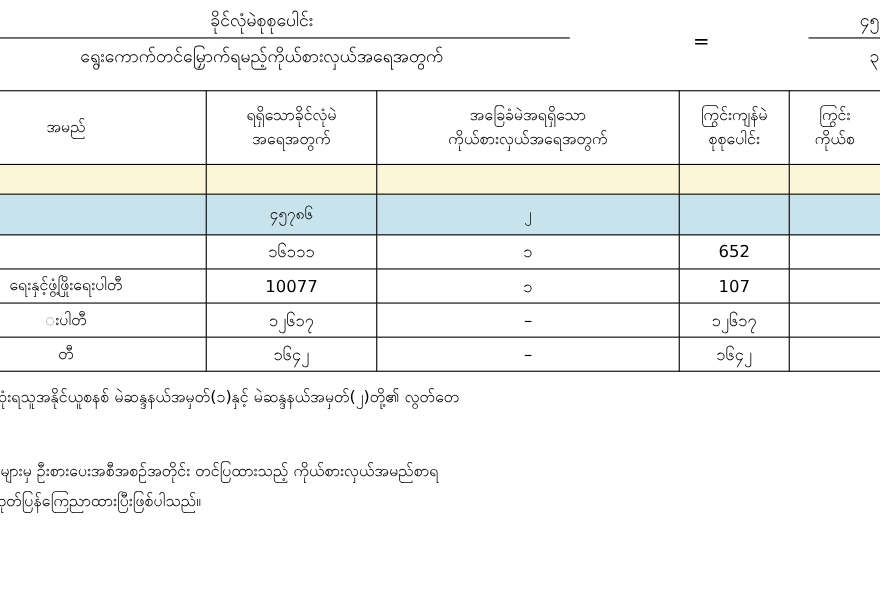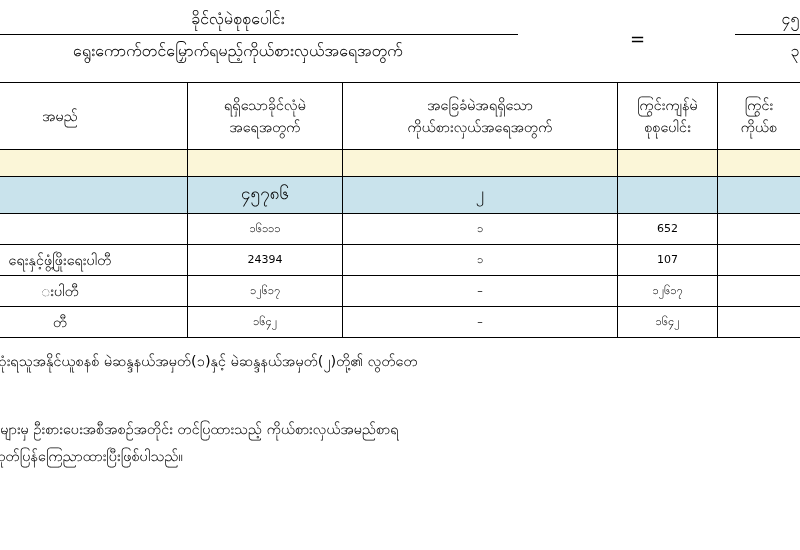--- a/index.html
+++ b/index.html
@@ -96,28 +96,28 @@
 
   td.name-cell {
     text-align: left;
     padding: 4px 6px 4px 6px;
     font-size: 14.5px;
     line-height: 22px;
     height: 30px;
     white-space: nowrap;
   }
   td.num-cell {
-    font-size: 11px;
+    font-size: 15px;
     height: 30px;
     line-height: 26px;
   }
 
   tr.row-cream td { background: #fbf6d8; height: 26px; }
   tr.row-blue  td { background: #c9e3ec; height: 36px; }
-  tr.row-blue td.num-cell { font-size: 17px; font-family: Liberation Mono, monospace; }
+  tr.row-blue td.num-cell { font-size: 14px; }
 
   
   .notes {
     position: relative;
     margin-left: -68px;
     width: 868px;
     padding-top: 10px;
     font-size: 14.5px;
     line-height: 27px;
   }
@@ -192,21 +192,21 @@
       </tr>
       <tr>
         <td class="name-cell"></td>
         <td class="num-cell">၁၆၁၁၁</td>
         <td class="num-cell">၁</td>
         <td class="num-cell">652</td>
         <td class="num-cell"></td>
       </tr>
       <tr>
         <td class="name-cell">ရေးနှင့်ဖွံ့ဖြိုးရေးပါတီ</td>
-        <td class="num-cell">24394</td>
+        <td class="num-cell">10077</td>
         <td class="num-cell">၁</td>
         <td class="num-cell">107</td>
         <td class="num-cell"></td>
       </tr>
       <tr>
         <td class="name-cell">းပါတီ</td>
         <td class="num-cell">၁၂၆၁၇</td>
         <td class="num-cell">–</td>
         <td class="num-cell">၁၂၆၁၇</td>
         <td class="num-cell"></td>

